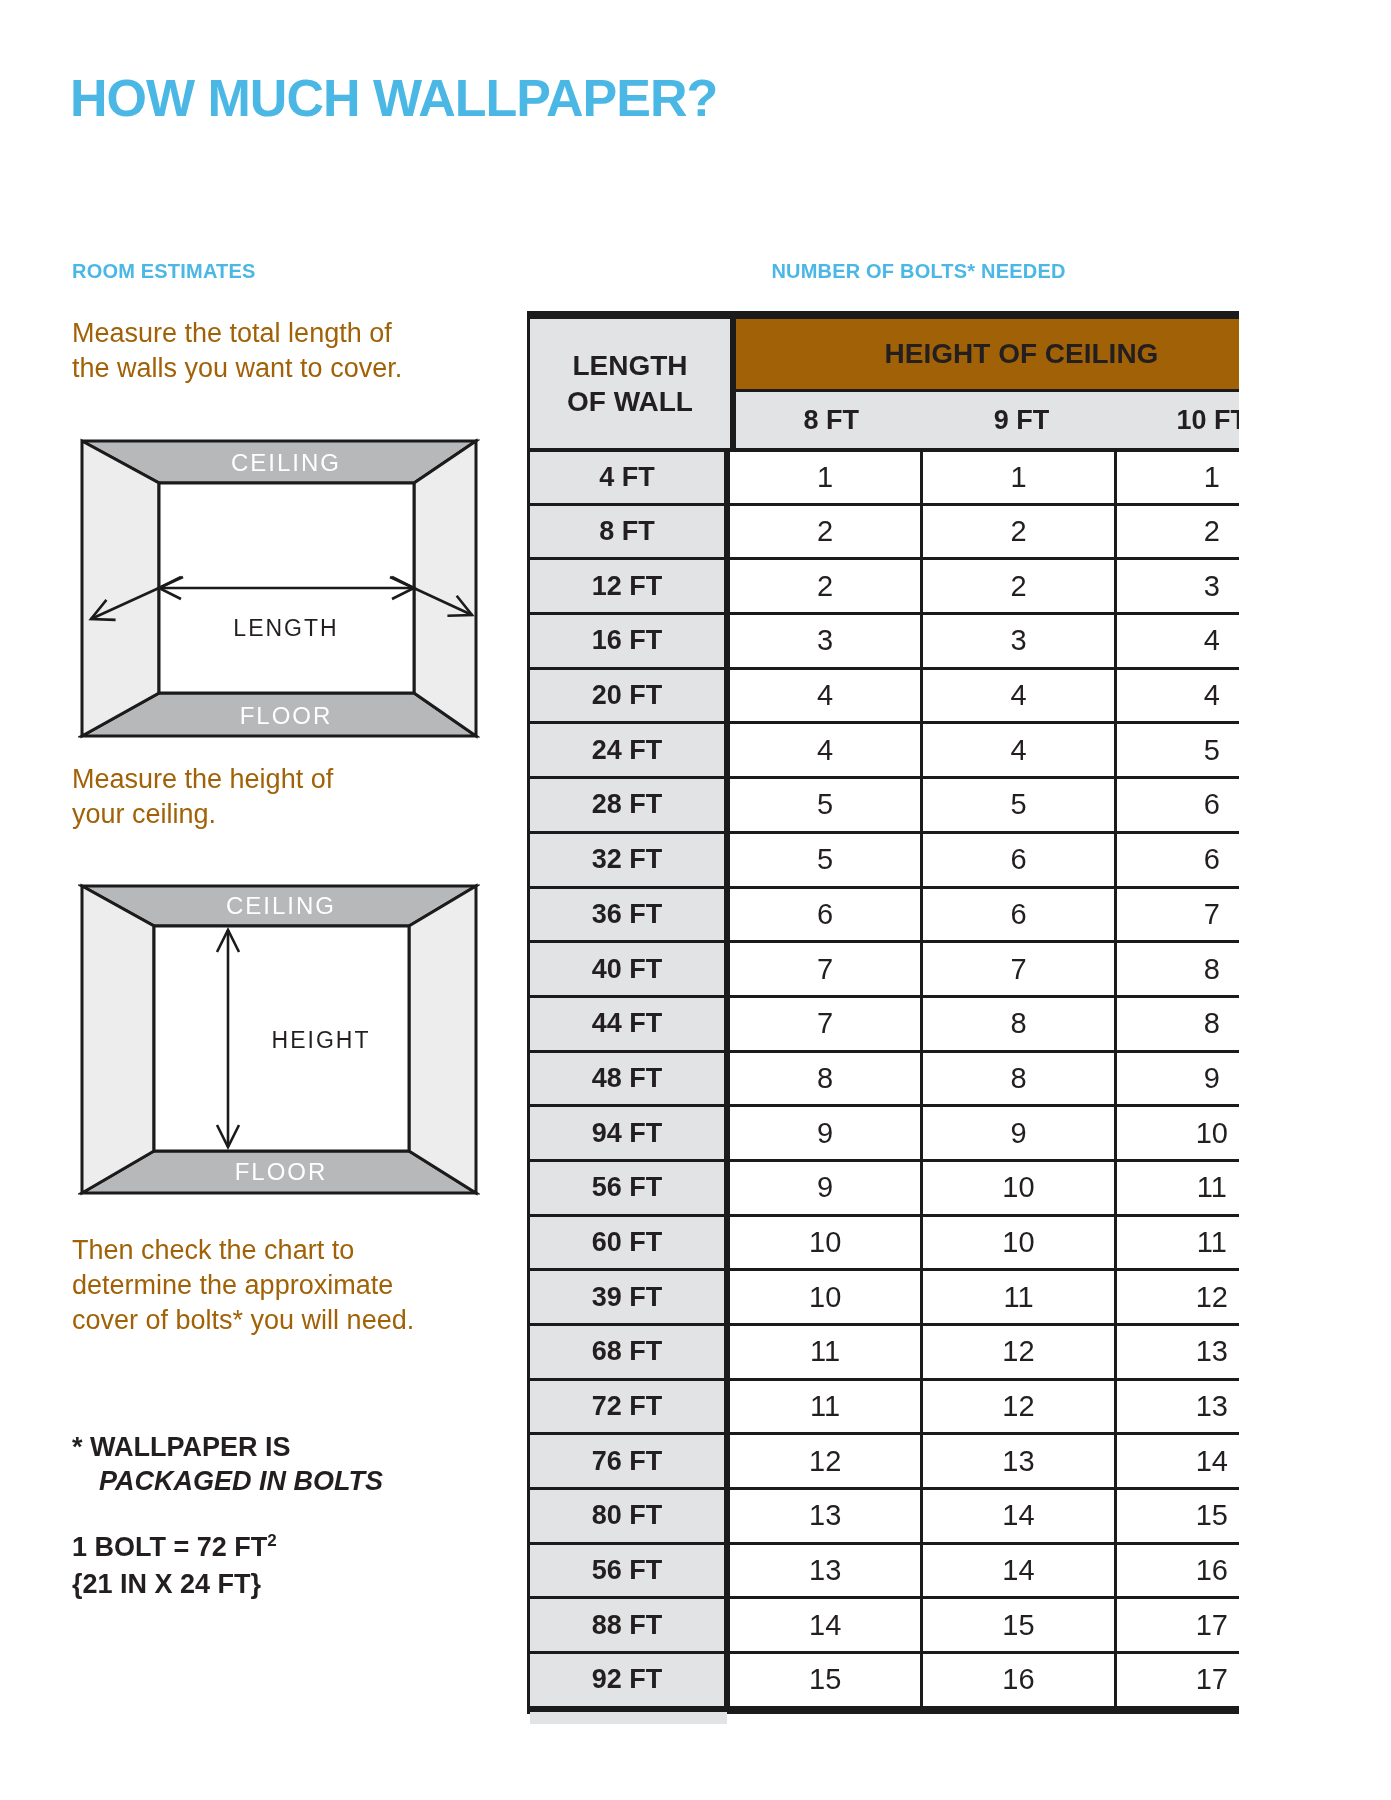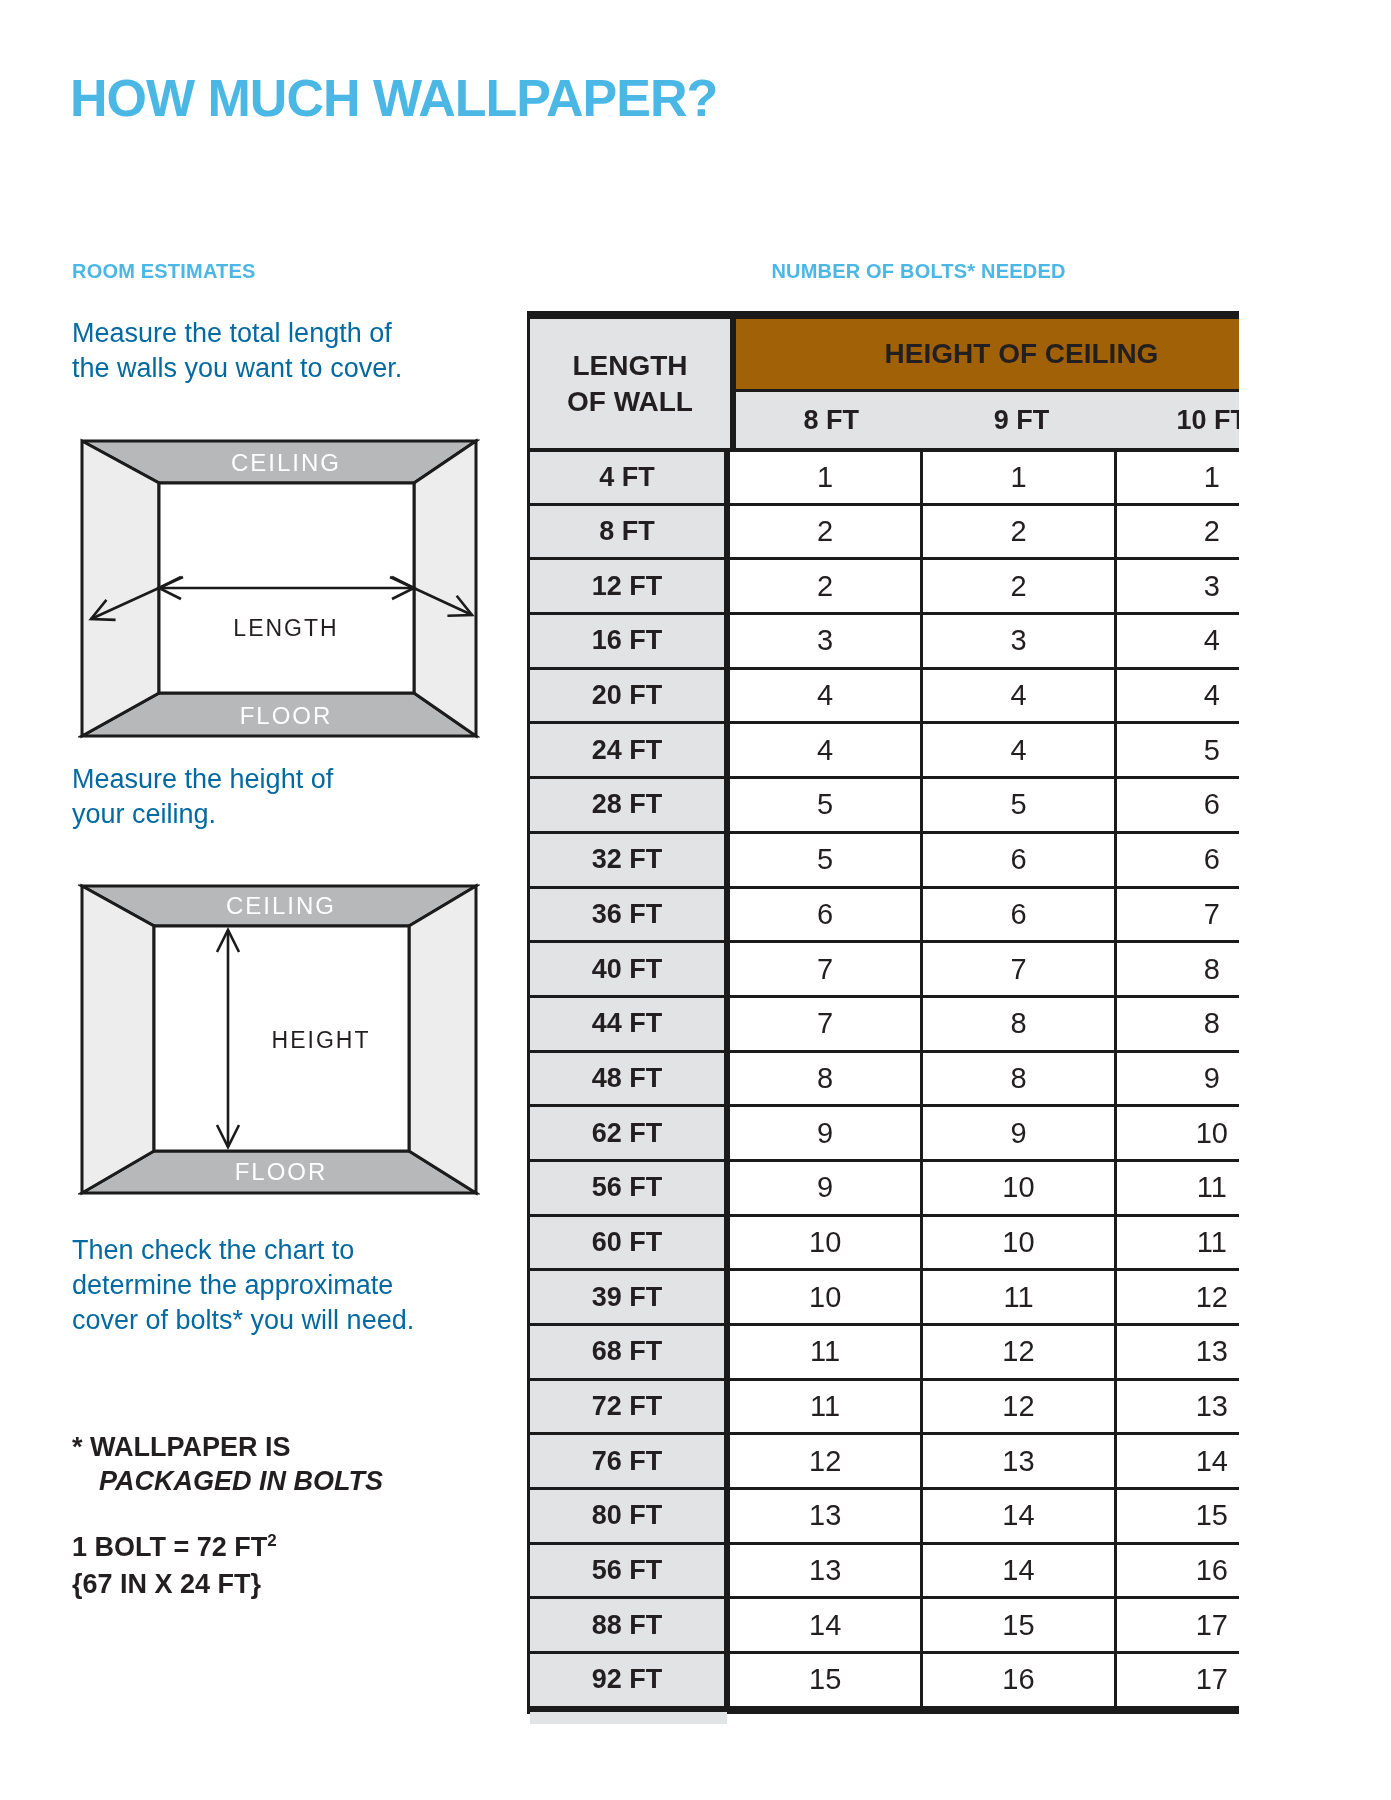--- a/index.html
+++ b/index.html
@@ -11,21 +11,21 @@
   .pre{white-space:pre-line;}
   #page-title{
     left:70px; top:68px; font-size:52px; font-weight:bold; letter-spacing:-1px;
     color:#4bb7e5;
   }
   .section-heading{
     font-size:20px; font-weight:bold; color:#4bb7e5; letter-spacing:0.2px;
   }
   #room-estimates-heading{ left:72px; top:260px; }
   #table-heading{ left:527px; top:260px; width:783px; text-align:center; }
-  .body-text{ font-size:27px; line-height:35px; color:#0369a1; }
+  .body-text{ font-size:27px; line-height:35px; color:#a16207; }
   #step1-text{ left:72px; top:316px; }
   #step2-text{ left:72px; top:762px; }
   #step3-text{ left:72px; top:1233px; }
   #footnote{ left:72px; top:1430px; font-size:27px; font-weight:bold; line-height:34px; }
   #footnote .indent{ margin-left:27px;font-style:italic; }
   #bolt-info{ left:72px; top:1522px; font-size:27px; font-weight:bold; line-height:37px; }
   #bolt-info sup{ font-size:17px; }
   
   #bolt-table{
     left:527px; top:311px; width:783px;
@@ -122,21 +122,21 @@
 determine the approximate
 cover of bolts* you will need.</div>
 
   <div id="footnote" class="abs">
     <div>* WALLPAPER IS</div>
     <div class="indent">PACKAGED IN BOLTS</div>
   </div>
 
   <div id="bolt-info" class="abs">
     <div><span>1 BOLT = 72 FT</span><sup>2</sup></div>
-    <div>{67 IN X 24 FT}</div>
+    <div>{21 IN X 24 FT}</div>
   </div>
 
   <div id="table-heading" class="abs section-heading">NUMBER OF BOLTS* NEEDED</div>
 
   <div id="bolt-table" class="abs">
     <div class="t-head">
       <div class="col1-head pre">LENGTH
 OF WALL</div>
       <div class="head-right">
         <div class="group-head">HEIGHT OF CEILING</div>
@@ -214,21 +214,21 @@
           <div class="cell val">8</div>
           <div class="cell val">8</div>
         </div>
         <div class="t-row">
           <div class="cell label">48 FT</div>
           <div class="cell val">8</div>
           <div class="cell val">8</div>
           <div class="cell val">9</div>
         </div>
         <div class="t-row">
-          <div class="cell label">62 FT</div>
+          <div class="cell label">94 FT</div>
           <div class="cell val">9</div>
           <div class="cell val">9</div>
           <div class="cell val">10</div>
         </div>
         <div class="t-row">
           <div class="cell label">56 FT</div>
           <div class="cell val">9</div>
           <div class="cell val">10</div>
           <div class="cell val">11</div>
         </div>

